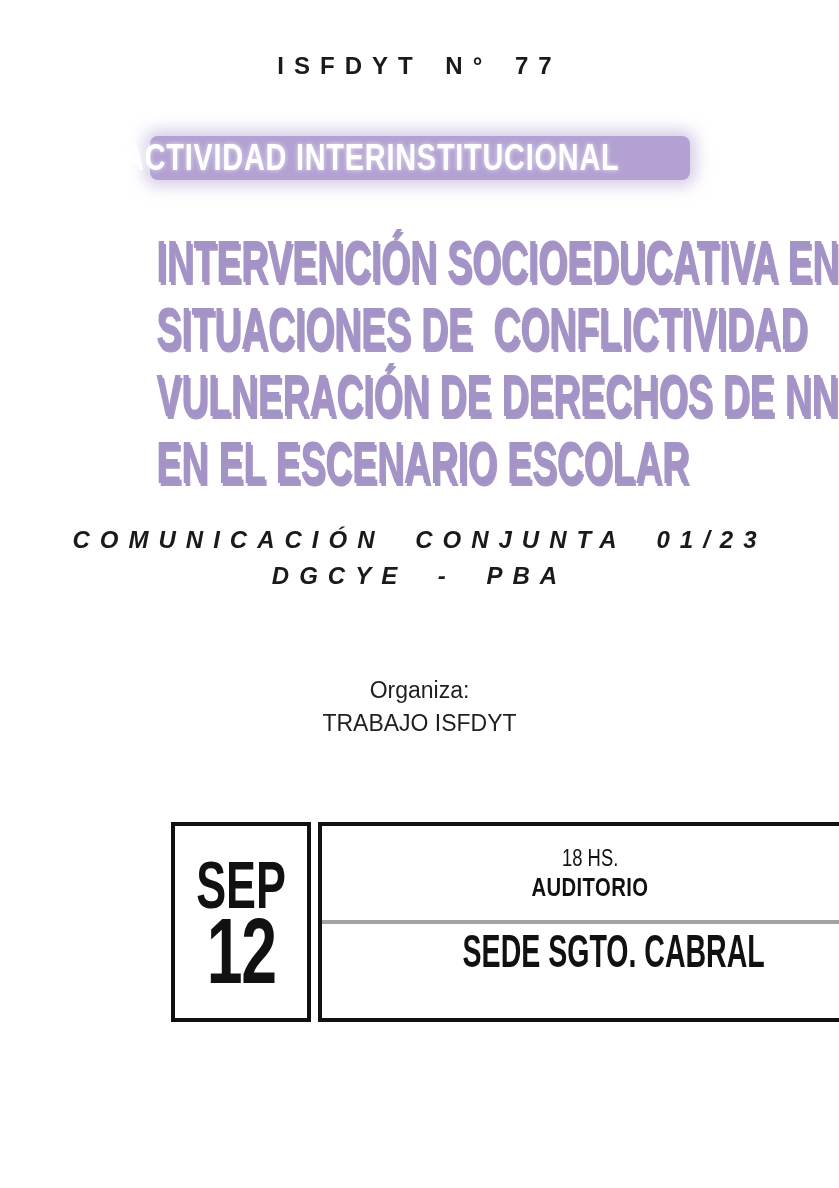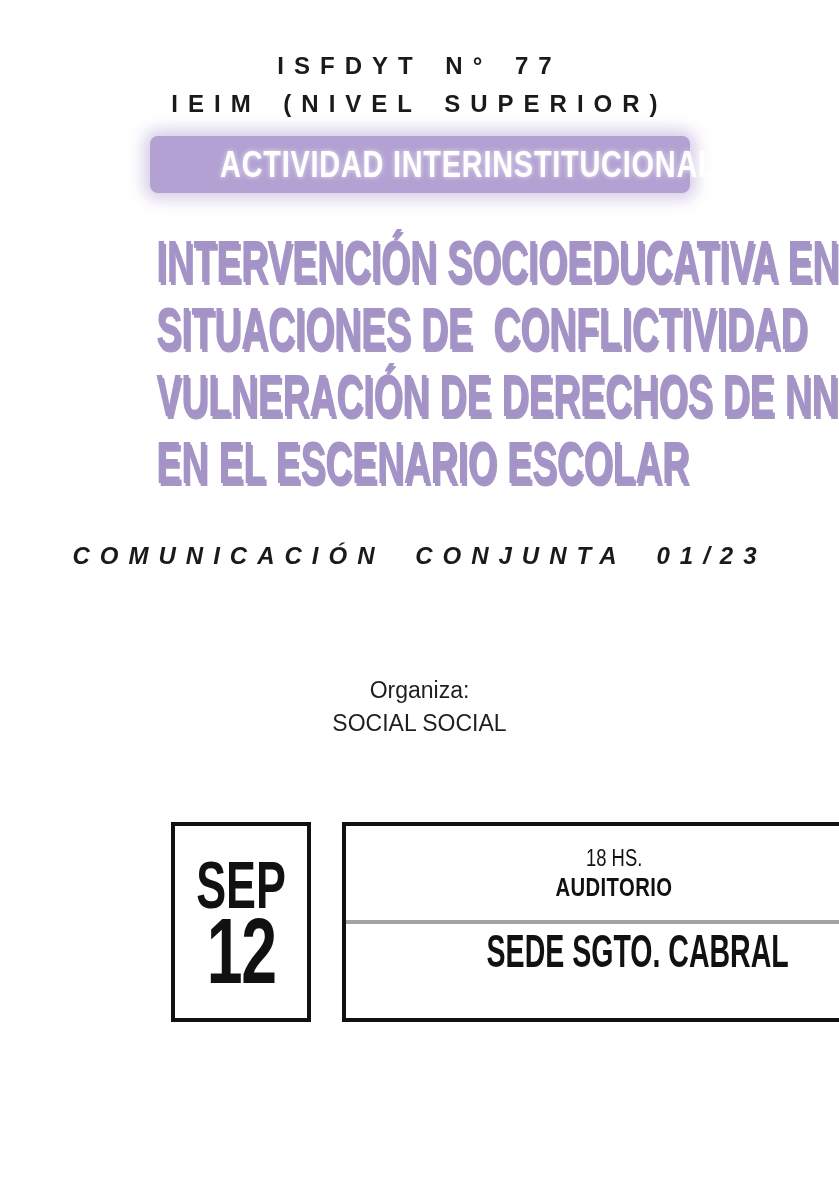--- a/index.html
+++ b/index.html
@@ -12,49 +12,49 @@
   .inst {
     position:absolute; left:0; right:0; text-align:center;
     font-size:24px; font-weight:bold; color:#1a1a1a;
     letter-spacing:10px; word-spacing:6px; white-space:nowrap;
   }
   .inst1 { top:52px; }
   .inst2 { top:90px; }
   
   .badge {
     position:absolute; top:136px; left:50%; transform:translateX(-50%);
-    width:540px; height:57px; background:#b2a1d2; border-radius:8px;
+    width:540px; height:44px; background:#b2a1d2; border-radius:8px;
     box-shadow:0 0 16px 6px rgba(178,161,210,0.55);
-    display:flex; align-items:center; justify-content:flex-start;
+    display:flex; align-items:center; justify-content:flex-end;
   }
   .badge-text {
     color:#ffffff; font-weight:bold; font-size:37px; letter-spacing:1px;
     display:inline-block; transform:scaleX(0.78); white-space:nowrap;
     text-shadow:0 0 6px rgba(255,255,255,0.7);
   }
   
   .title { position:absolute; top:228px; left:0; right:16px; text-align:center; }
   .title-line {
     font-size:60px; font-weight:bold; color:#a493c7; line-height:67px;
     white-space:pre; transform:scaleX(0.62); transform-origin:50% 50%;
     text-shadow:3px 3px 0 rgba(143,124,181,0.8);
   }
   
   .subtitle {
-    position:absolute; top:538px; left:0; right:0; text-align:center;
+    position:absolute; top:522px; left:0; right:0; text-align:center;
     font-style:italic; font-weight:bold; font-size:24px; line-height:36px;
     letter-spacing:10px; word-spacing:14px; color:#1a1a1a; white-space:nowrap;
   }
   
   .organizer {
     position:absolute; top:674px; left:0; right:0; text-align:center;
     font-size:23px; font-weight:normal; line-height:33px; color:#1f1f1f;
   }
   
-  .event-box { position:absolute; top:822px; left:171px; width:496px; height:200px; display:flex;gap:24px; }
+  .event-box { position:absolute; top:822px; left:171px; width:496px; height:200px; display:flex; }
   .date-cell {
     width:163px; border:4px solid #111111; margin-right:7px; box-sizing:border-box;
     display:flex; flex-direction:column; align-items:center; justify-content:center;
   }
   .month { font-size:66px; font-weight:bold; line-height:58px; transform:scaleX(0.68); color:#111111; }
   .day   { font-size:92px; font-weight:bold; line-height:74px; transform:scaleX(0.70); letter-spacing:-2px; color:#111111; }
   .right-col { flex:1; border:4px solid #111111; box-sizing:border-box; display:flex; flex-direction:column; }
   .time-cell {
     flex:1; border-bottom:4px solid #a3a3a3;
     display:flex; flex-direction:column; align-items:center; justify-content:center;
@@ -63,40 +63,40 @@
   .venue { font-size:26px; font-weight:bold; line-height:30px; transform:scaleX(0.78); letter-spacing:0.5px; color:#111111; white-space:nowrap; }
   .location-cell { flex:1; display:flex; align-items:flex-start; justify-content:center;margin-left:48px; }
   .location { font-size:46px; font-weight:bold; transform:scaleX(0.62); white-space:nowrap; color:#111111; }
 </style>
 </head>
 <body>
 
 <div class="page">
 
   <div class="inst inst1">ISFDYT N° 77</div>
-  <div class="inst inst2">IEIM (NIVEL SUPERIOR)</div>
 
   <div class="badge">
     <span class="badge-text">ACTIVIDAD INTERINSTITUCIONAL</span>
   </div>
 
   <div class="title">
     <div class="title-line">INTERVENCIÓN SOCIOEDUCATIVA EN</div>
     <div class="title-line">SITUACIONES DE  CONFLICTIVIDAD</div>
     <div class="title-line">VULNERACIÓN DE DERECHOS DE NNAYJ</div>
     <div class="title-line">EN EL ESCENARIO ESCOLAR</div>
   </div>
 
   <div class="subtitle">
     <div>COMUNICACIÓN CONJUNTA 01/23</div>
+    <div>DGCYE - PBA</div>
   </div>
 
   <div class="organizer">
     <div>Organiza:</div>
-    <div>SOCIAL SOCIAL</div>
+    <div>TRABAJO ISFDYT</div>
   </div>
 
   <div class="event-box">
     <div class="date-cell">
       <div class="month">SEP</div>
       <div class="day">12</div>
     </div>
     <div class="right-col">
       <div class="time-cell">
         <div class="time">18 HS.</div>

